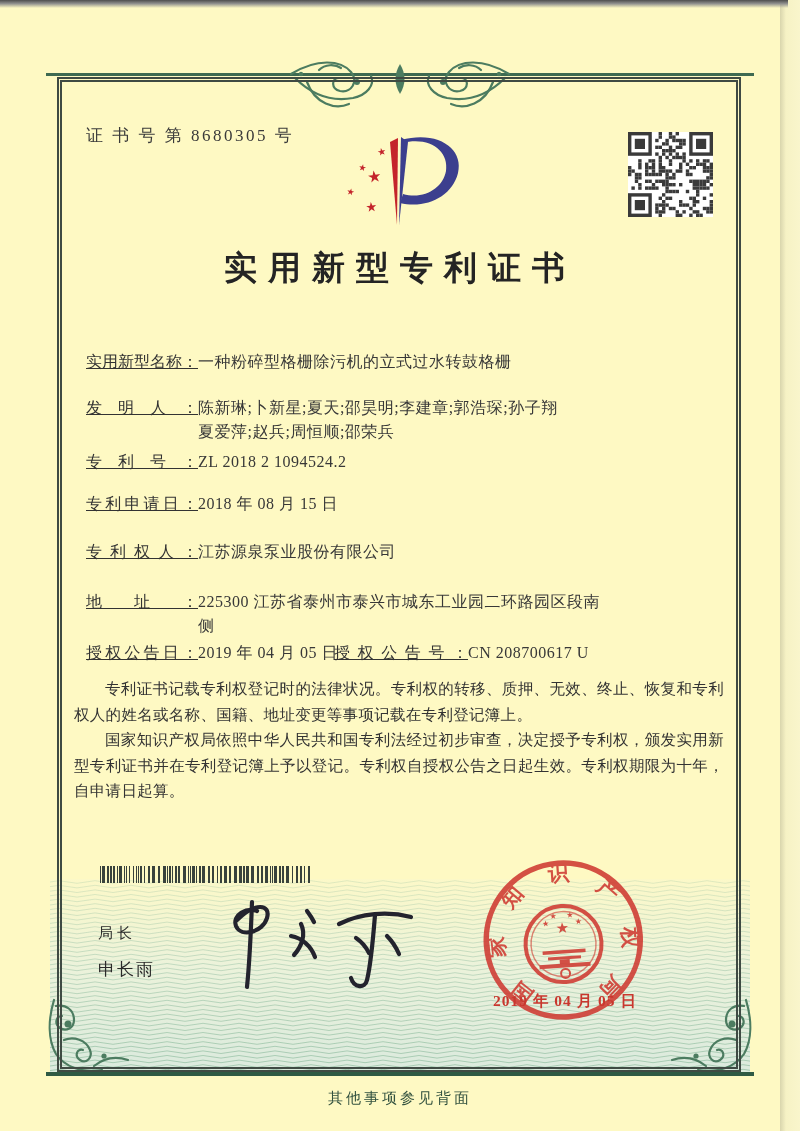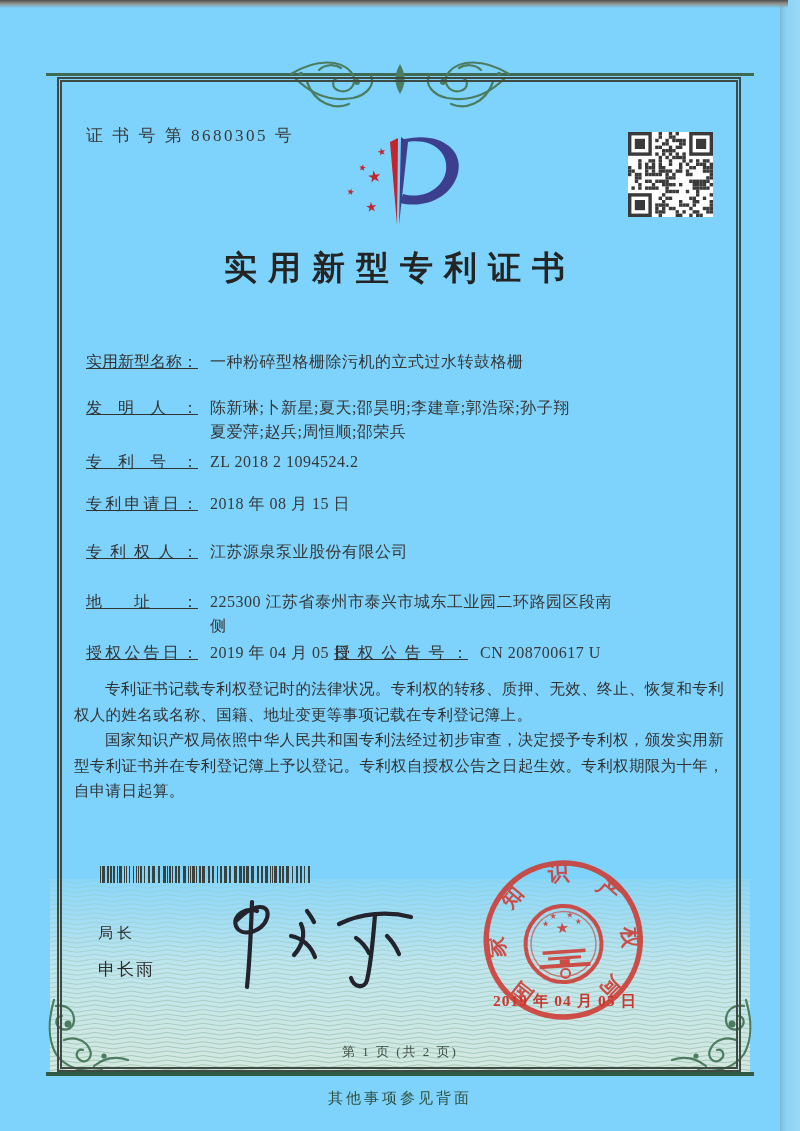--- a/index.html
+++ b/index.html
@@ -1,16 +1,16 @@
 <!DOCTYPE html>
 <html><head>
 <meta charset="utf-8">
 <style>
   html,body{margin:0;padding:0;background:#ffffff;}
-  .page{position:relative;width:800px;height:1131px;background:#7dd3fc;overflow:hidden;
+  .page{position:relative;width:800px;height:1131px;background:#fef9c3;overflow:hidden;
         font-family:"Liberation Serif","DejaVu Serif",serif;color:#2f2f2f;}
 
   
   .scan-top{position:absolute;left:0;top:0;width:788px;height:8px;z-index:9;
             background:linear-gradient(180deg,#4e4e4e 0%,#8f8f8d 45%,rgba(250,250,248,0) 100%);}
   .scan-right{position:absolute;right:0;top:0;width:20px;height:100%;z-index:8;
               background:linear-gradient(90deg,rgba(120,120,115,0.28) 0%,rgba(210,210,205,0.18) 30%,rgba(235,235,230,0.25) 100%);}
 
   
   .outer-top-line{position:absolute;left:46px;top:73px;width:708px;height:3px;background:#3e6a51;z-index:1;}
@@ -23,21 +23,21 @@
 
   .logo{position:absolute;left:338px;top:128px;z-index:2;}
   .qr{position:absolute;left:628px;top:132px;z-index:2;background:#fff;}
 
   .title{position:absolute;left:0;top:246px;width:100%;text-align:center;margin:0;
          font-size:33px;font-weight:700;letter-spacing:11px;color:#242424;z-index:2;}
 
   .fields{position:absolute;left:86px;top:350px;width:632px;font-size:16px;line-height:24px;z-index:2;}
   .field-label{display:inline-block;width:112px;text-align:justify;text-align-last:justify;
                vertical-align:top;color:#333;text-decoration:underline;}
-  .field-value{display:inline-block;margin-left:12px;vertical-align:top;white-space:pre-line;
+  .field-value{display:inline-block;margin-left:0;vertical-align:top;white-space:pre-line;
                max-width:480px;color:#383838;letter-spacing:0.5px;}
   .r1{margin-bottom:22px;} .r2{margin-bottom:6px;} .r3{margin-bottom:18px;}
   .r4{margin-bottom:24px;} .r5{margin-bottom:26px;} .r6{margin-bottom:3px;}
   .grant-row{position:relative;}
   .grant-pair2{position:absolute;left:248px;top:0;}
   .grant-pair2 .field-label{width:134px;}
 
   .paragraphs{position:absolute;left:74px;top:676px;width:650px;z-index:2;}
   .paragraphs p{margin:0;font-size:15.5px;line-height:25.5px;text-align:justify;
                 text-indent:2em;color:#333;letter-spacing:0.3px;}
@@ -515,17 +515,16 @@
         <rect x="66" y="94" width="43" height="3.5"></rect>
         <rect x="71" y="100.5" width="33" height="3"></rect>
         <rect x="82.5" y="103.5" width="10" height="6"></rect>
         <rect x="62" y="107.5" width="51" height="4"></rect>
         <circle cx="87.5" cy="117.5" r="4.5" stroke="#cf3a31" stroke-width="2" fill="none"></circle>
       </g>
     </g>
   </svg>
   <div class="seal-date">2019 年 04 月 05 日</div>
 
-  <div class="page-footer">第 1 页 (共 2 页)</div>
   <div class="bottom-line"></div>
   <div class="back-note">其他事项参见背面</div>
 
 </div>
 
 </body></html>

